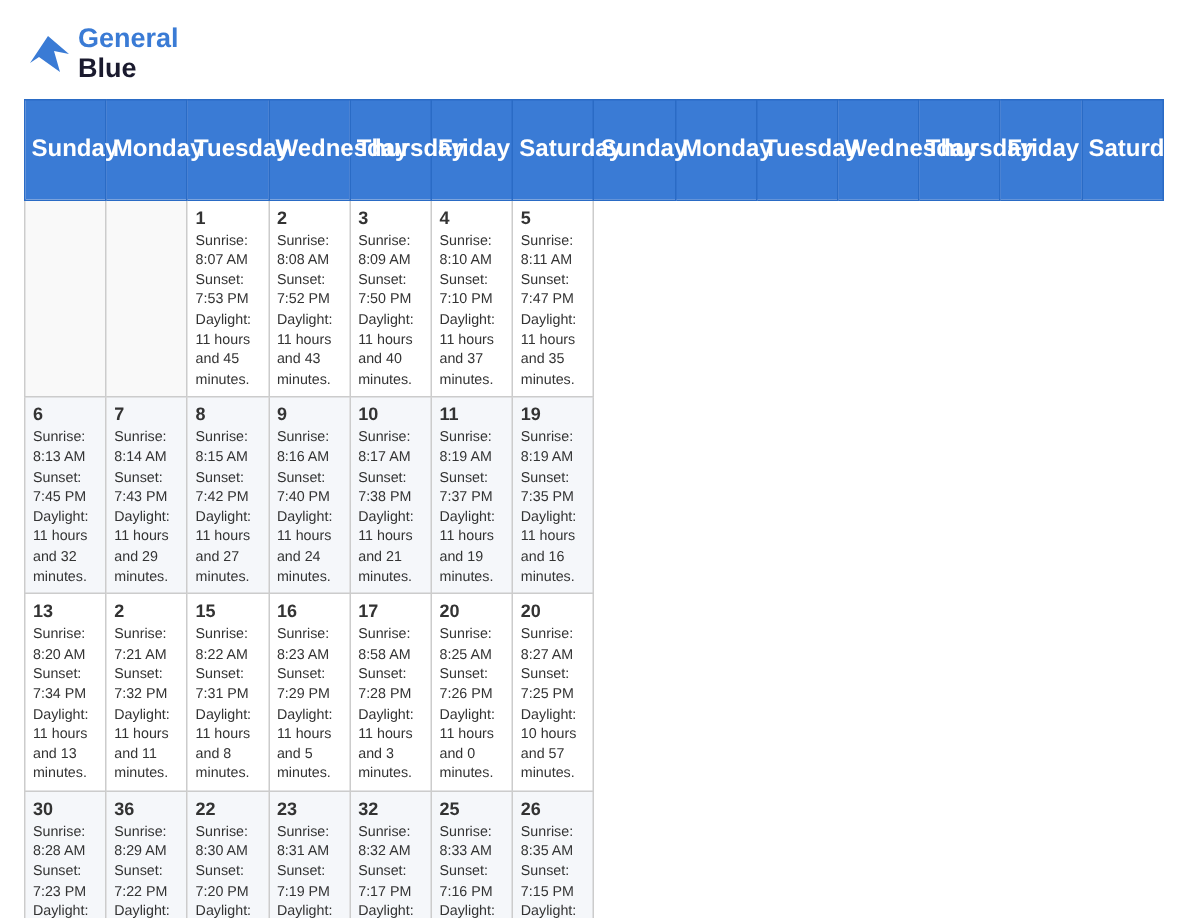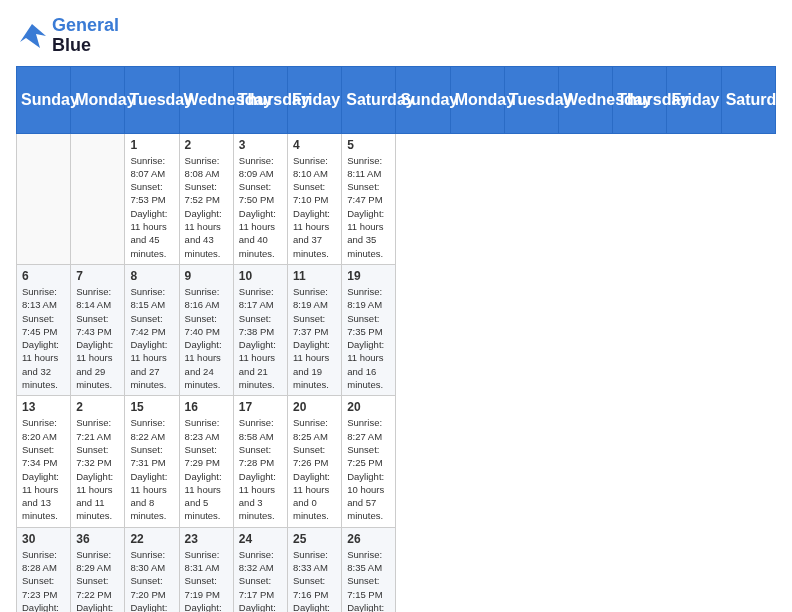--- a/index.html
+++ b/index.html
@@ -270,21 +270,21 @@
 Sunset: 7:20 PM
 Daylight: 10 hours and 50 minutes.</div>
         </td>
         <td>
           <span class="day-number">23</span>
           <div class="day-info">Sunrise: 8:31 AM
 Sunset: 7:19 PM
 Daylight: 10 hours and 47 minutes.</div>
         </td>
         <td>
-          <span class="day-number">24</span>
+          <span class="day-number">32</span>
           <div class="day-info">Sunrise: 8:32 AM
 Sunset: 7:17 PM
 Daylight: 10 hours and 45 minutes.</div>
         </td>
         <td>
           <span class="day-number">25</span>
           <div class="day-info">Sunrise: 8:33 AM
 Sunset: 7:16 PM
 Daylight: 10 hours and 42 minutes.</div>
         </td>

